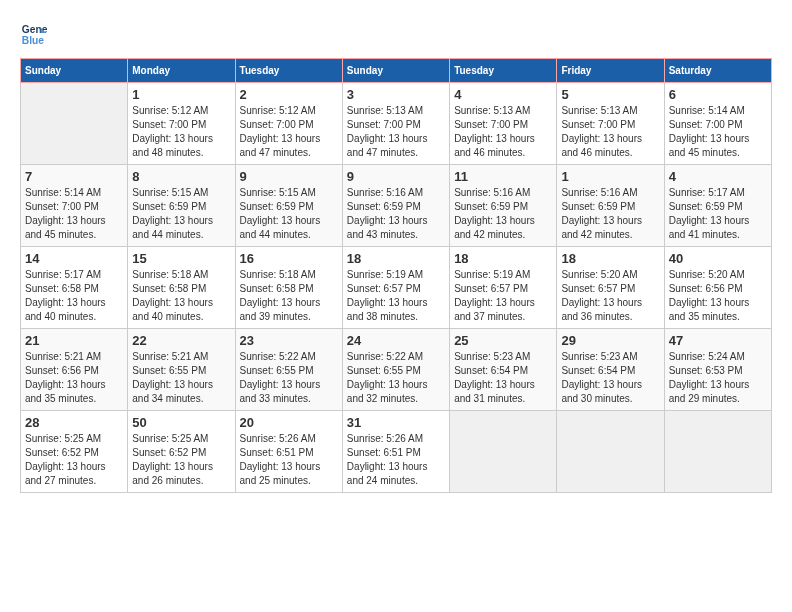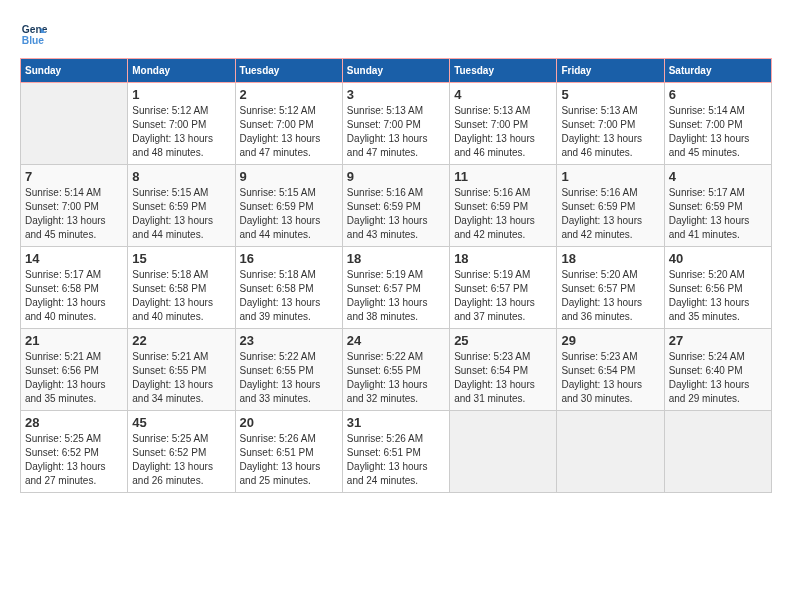--- a/index.html
+++ b/index.html
@@ -290,37 +290,37 @@
 and 31 minutes.</div>
         </td>
         <td>
           <div class="day-number">29</div>
           <div class="day-info" style="white-space: pre-line;">Sunrise: 5:23 AM
 Sunset: 6:54 PM
 Daylight: 13 hours
 and 30 minutes.</div>
         </td>
         <td>
-          <div class="day-number">27</div>
+          <div class="day-number">47</div>
           <div class="day-info" style="white-space: pre-line;">Sunrise: 5:24 AM
-Sunset: 6:40 PM
+Sunset: 6:53 PM
 Daylight: 13 hours
 and 29 minutes.</div>
         </td>
       </tr>
       <tr>
         <td>
           <div class="day-number">28</div>
           <div class="day-info" style="white-space: pre-line;">Sunrise: 5:25 AM
 Sunset: 6:52 PM
 Daylight: 13 hours
 and 27 minutes.</div>
         </td>
         <td>
-          <div class="day-number">45</div>
+          <div class="day-number">50</div>
           <div class="day-info" style="white-space: pre-line;">Sunrise: 5:25 AM
 Sunset: 6:52 PM
 Daylight: 13 hours
 and 26 minutes.</div>
         </td>
         <td>
           <div class="day-number">20</div>
           <div class="day-info" style="white-space: pre-line;">Sunrise: 5:26 AM
 Sunset: 6:51 PM
 Daylight: 13 hours

